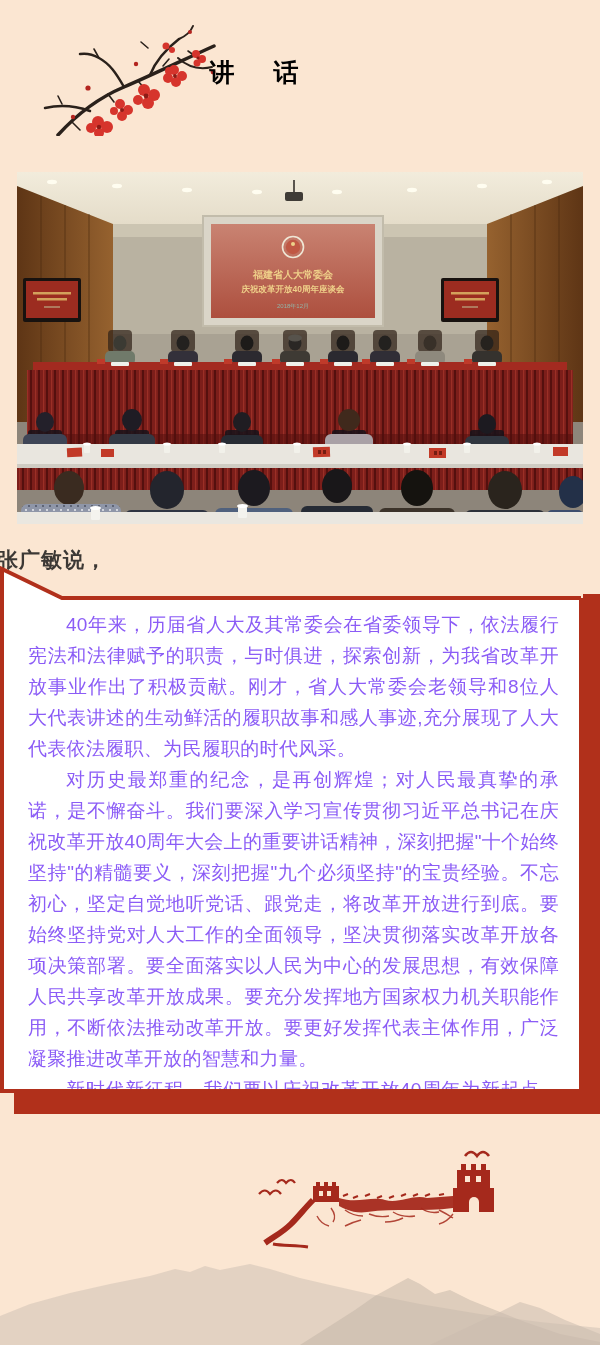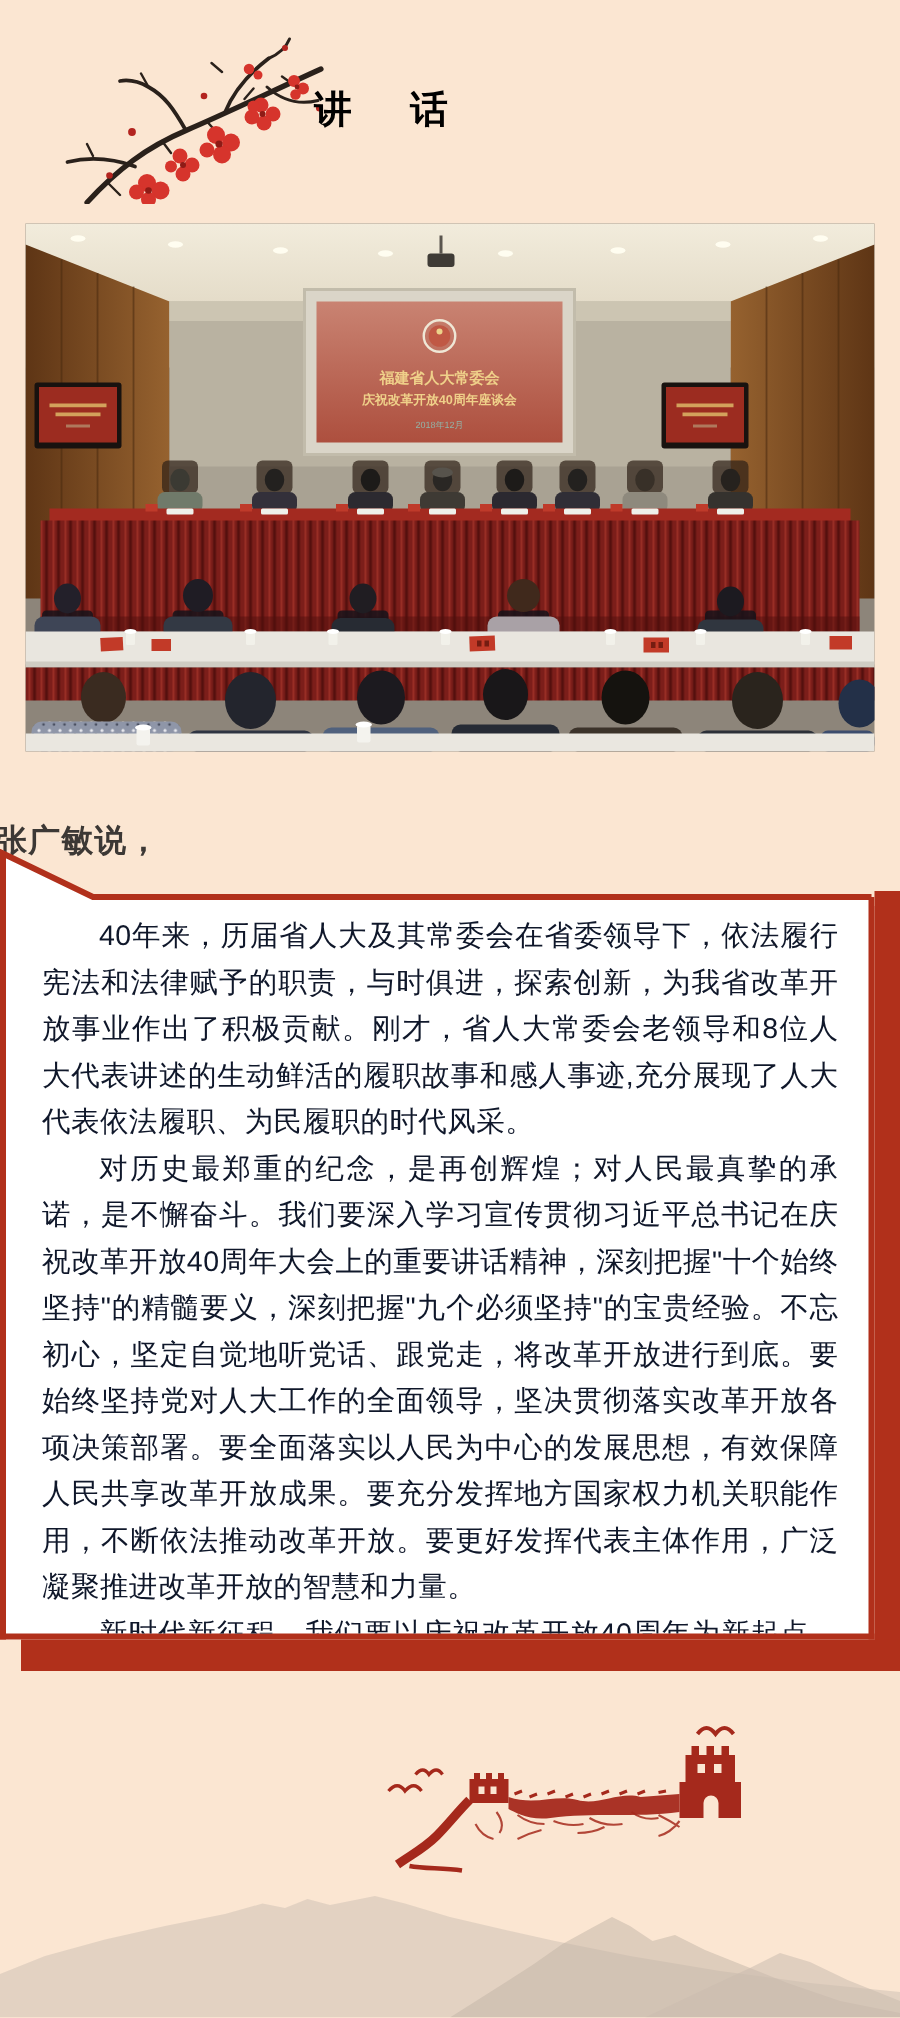--- a/index.html
+++ b/index.html
@@ -8,36 +8,36 @@
     background:#fbe6d2;
     font-family:"Liberation Sans", sans-serif;
   }
   .abs{position:absolute;}
   
   .page-title{
     left:0;top:56px;width:524px;text-align:center;
     font-size:25px;font-weight:bold;color:#000000;letter-spacing:16px;
   }
   
-  .photo{left:17px;top:149px;width:566px;height:352px;background:#8d857a;}
+  .photo{left:17px;top:172px;width:566px;height:352px;background:#8d857a;}
   .photo svg{display:block;}
   
   .speaker-lead{
     left:-3px;top:546px;font-size:21px;font-weight:bold;color:#3c3835;letter-spacing:1px;
   }
   
   .callout-cap{left:0;top:566px;}
   .callout-body{
     left:0;top:604px;width:583px;height:489px;box-sizing:border-box;
     background:#ffffff;border:4px solid #b1301b;border-top:none;
     padding:5px 20px 14px 24px;overflow:hidden;
   }
   .callout-body p{
     margin:0;text-indent:2em;
-    font-size:19px;line-height:31px;color:#0f172a;letter-spacing:0.3px;
+    font-size:19px;line-height:31px;color:#8b5cf6;letter-spacing:0.3px;
     text-align:justify;
   }
   .band{background:#b1301b;}
   .band-right{left:583px;top:594px;width:17px;height:520px;}
   .band-bottom{left:14px;top:1093px;width:586px;height:21px;}
   
   .plum{left:28px;top:18px;}
   .greatwall{left:253px;top:1146px;}
   .mountains{left:0;top:1238px;}
 </style>

